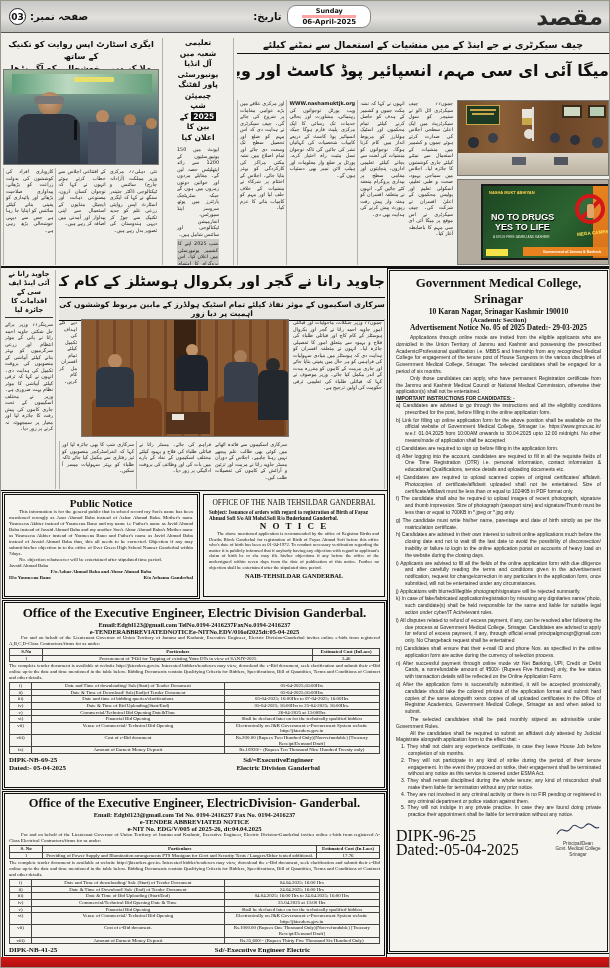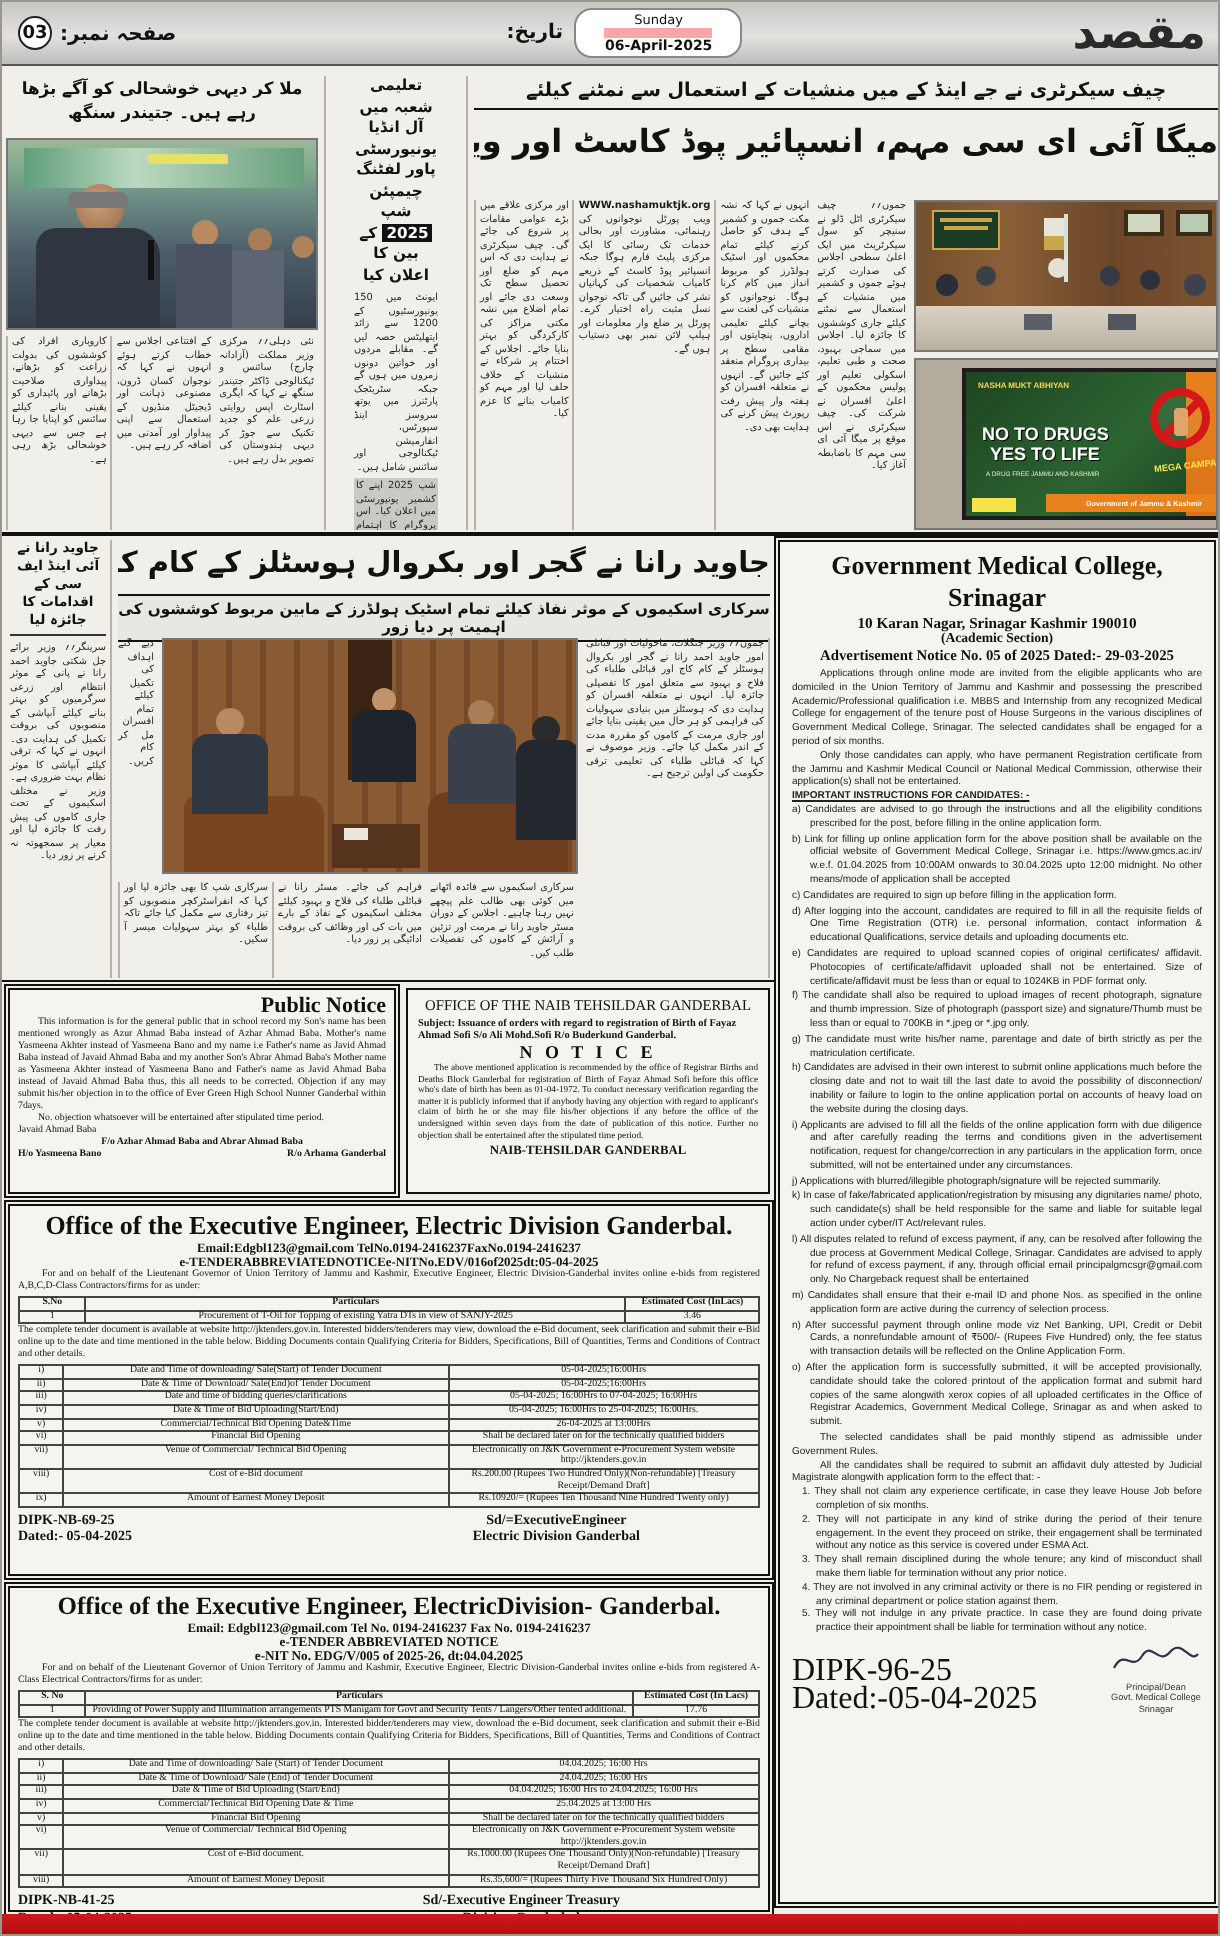--- a/index.html
+++ b/index.html
@@ -11,21 +11,21 @@
   .ser{font-family:"Liberation Serif",serif}
   .ucol{font-size:4.9px;line-height:6.5px;text-align:justify;color:#1c1c1c}
   .hr{position:absolute;left:0;width:610px;background:#111}
   
   #hdr{position:absolute;top:0;left:0;width:610px;height:32px;
        background:linear-gradient(180deg,#c7c7c5,#e2e1de 55%,#bdbdbb);border-bottom:1px solid #555;
        display:flex;align-items:center;justify-content:space-between;padding:0 8px}
   .masthead{font-size:23px;font-weight:bold;color:#2a2a2a;letter-spacing:-1px}
   .datewrap{display:flex;align-items:center;gap:6px}
   .datepill{background:#fff;border:1px solid #888;border-radius:9px;padding:1px 14px;text-align:center}
-  .datepill .d1{font-size:6.5px;font-weight:normal;border-bottom:5px solid #fca5a5;padding:0 6px}
+  .datepill .d1{font-size:6.5px;font-weight:bold;border-bottom:3px solid #fca5a5;padding:0 6px}
   .datepill .d2{font-size:7px;font-weight:bold}
   .pgno{display:flex;align-items:center;gap:4px;direction:rtl}
   .pgbadge{width:17px;height:17px;border:1.6px solid #222;border-radius:50%;background:#fff;
            font-size:9px;font-weight:bold;display:flex;align-items:center;justify-content:center}
   .pglab{font-size:10px;font-weight:bold}
   
   .kicker{font-size:9.5px;font-weight:bold;text-align:center;border-bottom:1.5px solid #111;padding-bottom:3px}
   .bighl{font-size:16px;font-weight:bold;text-align:center;white-space:nowrap;overflow:hidden}
   .subband{font-size:7.6px;font-weight:bold;text-align:center;background:#e9e7e1;
            border-top:1.2px solid #111;border-bottom:1.2px solid #111;padding:2px 0}
@@ -64,20 +64,21 @@
       <span class="pglab u">تاریخ:</span>
       <span class="datepill">
         <div class="d1">Sunday</div>
         <div class="d2">06-April-2025</div>
       </span>
     </div>
     <div class="masthead u">مقصد</div>
   </div>
 
   <div class="abs u smallhl" style="left:2px;top:37px;width:156px">
+    <div>ایگری اسٹارٹ اپس روایت کو تکنیک کے ساتھ</div>
     <div>ملا کر دیہی خوشحالی کو آگے بڑھا رہے ہیں۔ جتیندر سنگھ</div>
   </div>
   <div class="ph" style="left:2px;top:68px;width:156px;height:96px;background:linear-gradient(180deg,#9db89a 0%,#7fa98c 16%,#6d8f86 30%,#4c5d69 60%,#343f4b 100%)">
     <div class="abs" style="left:8px;top:4px;width:140px;height:20px;background:linear-gradient(90deg,#5f9e7a,#bcd9c0 40%,#679f7d)"></div>
     <div class="abs" style="left:70px;top:7px;width:40px;height:5px;background:#e8e06a;border-radius:1px"></div>
     <div class="head" style="left:34px;top:22px;width:24px;height:24px;background:radial-gradient(circle at 45% 40%,#caa07a,#9a6a45)"></div>
     <div class="abs" style="left:30px;top:26px;width:30px;height:8px;background:#777;border-radius:4px 4px 0 0"></div>
     <div class="abs" style="left:14px;top:44px;width:62px;height:52px;background:#30363f;border-radius:10px 14px 0 0"></div>
     <div class="abs" style="left:70px;top:50px;width:3px;height:20px;background:#111"></div>
     <div class="head" style="left:92px;top:40px;width:13px;height:13px;background:#b98a62"></div>
@@ -184,21 +185,21 @@
   <div class="abs u ucol" style="left:292px;top:318px;width:92px;height:170px;overflow:hidden;border-right:0.5px solid #b5b2aa;padding-right:2px">جموں؍؍ وزیر جنگلات، ماحولیات اور قبائلی امور جاوید احمد رانا نے گجر اور بکروال ہوسٹلز کے کام کاج اور قبائلی طلباء کی فلاح و بہبود سے متعلق امور کا تفصیلی جائزہ لیا۔ انہوں نے متعلقہ افسران کو ہدایت دی کہ ہوسٹلز میں بنیادی سہولیات کی فراہمی کو ہر حال میں یقینی بنایا جائے اور جاری مرمت کے کاموں کو مقررہ مدت کے اندر مکمل کیا جائے۔ وزیر موصوف نے کہا کہ قبائلی طلباء کی تعلیمی ترقی حکومت کی اولین ترجیح ہے۔</div>
   <div class="abs colset" style="left:58px;top:440px;width:230px;height:48px;overflow:hidden">
     <div class="u ucol">سرکاری اسکیموں سے فائدہ اٹھانے میں کوئی بھی طالب علم پیچھے نہیں رہنا چاہیے۔ اجلاس کے دوران مسٹر جاوید رانا نے مرمت اور تزئین و آرائش کے کاموں کی تفصیلات طلب کیں۔</div>
     <div class="u ucol">فراہم کی جائے۔ مسٹر رانا نے قبائلی طلباء کی فلاح و بہبود کیلئے مختلف اسکیموں کے نفاذ کے بارے میں بات کی اور وظائف کی بروقت ادائیگی پر زور دیا۔</div>
     <div class="u ucol">سرکاری شپ کا بھی جائزہ لیا اور کہا کہ انفراسٹرکچر منصوبوں کو تیز رفتاری سے مکمل کیا جائے تاکہ طلباء کو بہتر سہولیات میسر آ سکیں۔</div>
   </div>
 
   <div class="hr" style="top:489px;height:1px;width:386px"></div>
 
   <div class="box2" style="left:3px;top:493px;width:194px;height:103px;padding:2px 4px">
-    <div class="ser" style="font-size:11px;font-weight:bold;text-align:right">Public Notice</div>
+    <div class="ser" style="font-size:11px;font-weight:bold;text-align:center">Public Notice</div>
     <div class="engbody" style="text-indent:10px">This information is for the general public that in school record my Son's name has been mentioned wrongly as Azur Ahmad Baba instead of Azhar Ahmad Baba. Mother's name Yasmeena Akhter instead of Yasmeena Bano and my name i.e Father's name as Javid Ahmad Baba instead of Javaid Ahmad Baba and my another Son's Abrar Ahmad Baba's Mother name as Yasmeena Akhter instead of Yasmeena Bano and Father's name as Javid Ahmad Baba instead of Javaid Ahmad Baba thus, this all needs to be corrected. Objection if any may submit his/her objection in to the office of Ever Green High School Nunner Ganderbal within 7days.</div>
     <div class="engbody" style="text-indent:10px">No. objection whatsoever will be entertained after stipulated time period.</div>
     <div class="engbody">Javaid Ahmad Baba</div>
     <div class="engbody" style="font-weight:bold;text-align:center">F/o Azhar Ahmad Baba and  Abrar Ahmad Baba</div>
     <div style="display:flex;justify-content:space-between;font-weight:bold" class="engbody">
       <span>H/o Yasmeena Bano</span>
       <span>R/o Arhama Ganderbal</span>
     </div>
   </div>
 
@@ -355,21 +356,21 @@
             <td style="text-align:center">Rs.35,600/= (Rupees Thirty Five Thousand Six Hundred Only)</td>
           </tr>
     </tbody>
       </table>
     <div style="display:flex;justify-content:space-between;margin-top:2px">
       <div class="ser" style="font-size:7px;font-weight:bold;line-height:8.5px">
         <div>DIPK-NB-41-25</div>
         <div>Dated:- 05-04-2025</div>
       </div>
       <div class="ser" style="font-size:7px;font-weight:bold;line-height:8.5px;text-align:center;margin-right:70px">
-        <div>Sd/-Executive Engineer Treasury</div>
+        <div>Sd/-Executive Engineer Electric</div>
         <div>Division Ganderbal</div>
       </div>
     </div>
   </div>
 
   <div class="box2" style="left:388px;top:269px;width:219px;height:682px;padding:4px 6px;overflow:hidden">
     <div class="ser" style="font-size:13px;font-weight:bold;text-align:center">Government Medical College, Srinagar</div>
     <div class="ser" style="font-size:7.6px;font-weight:bold;text-align:center">10 Karan Nagar, Srinagar Kashmir 190010</div>
     <div class="ser" style="font-size:6.8px;font-weight:bold;text-align:center">(Academic Section)</div>
     <div class="ser" style="font-size:7.4px;font-weight:bold;text-align:center;margin-bottom:2px">Advertisement Notice No. 05 of 2025  Dated:- 29-03-2025</div>

